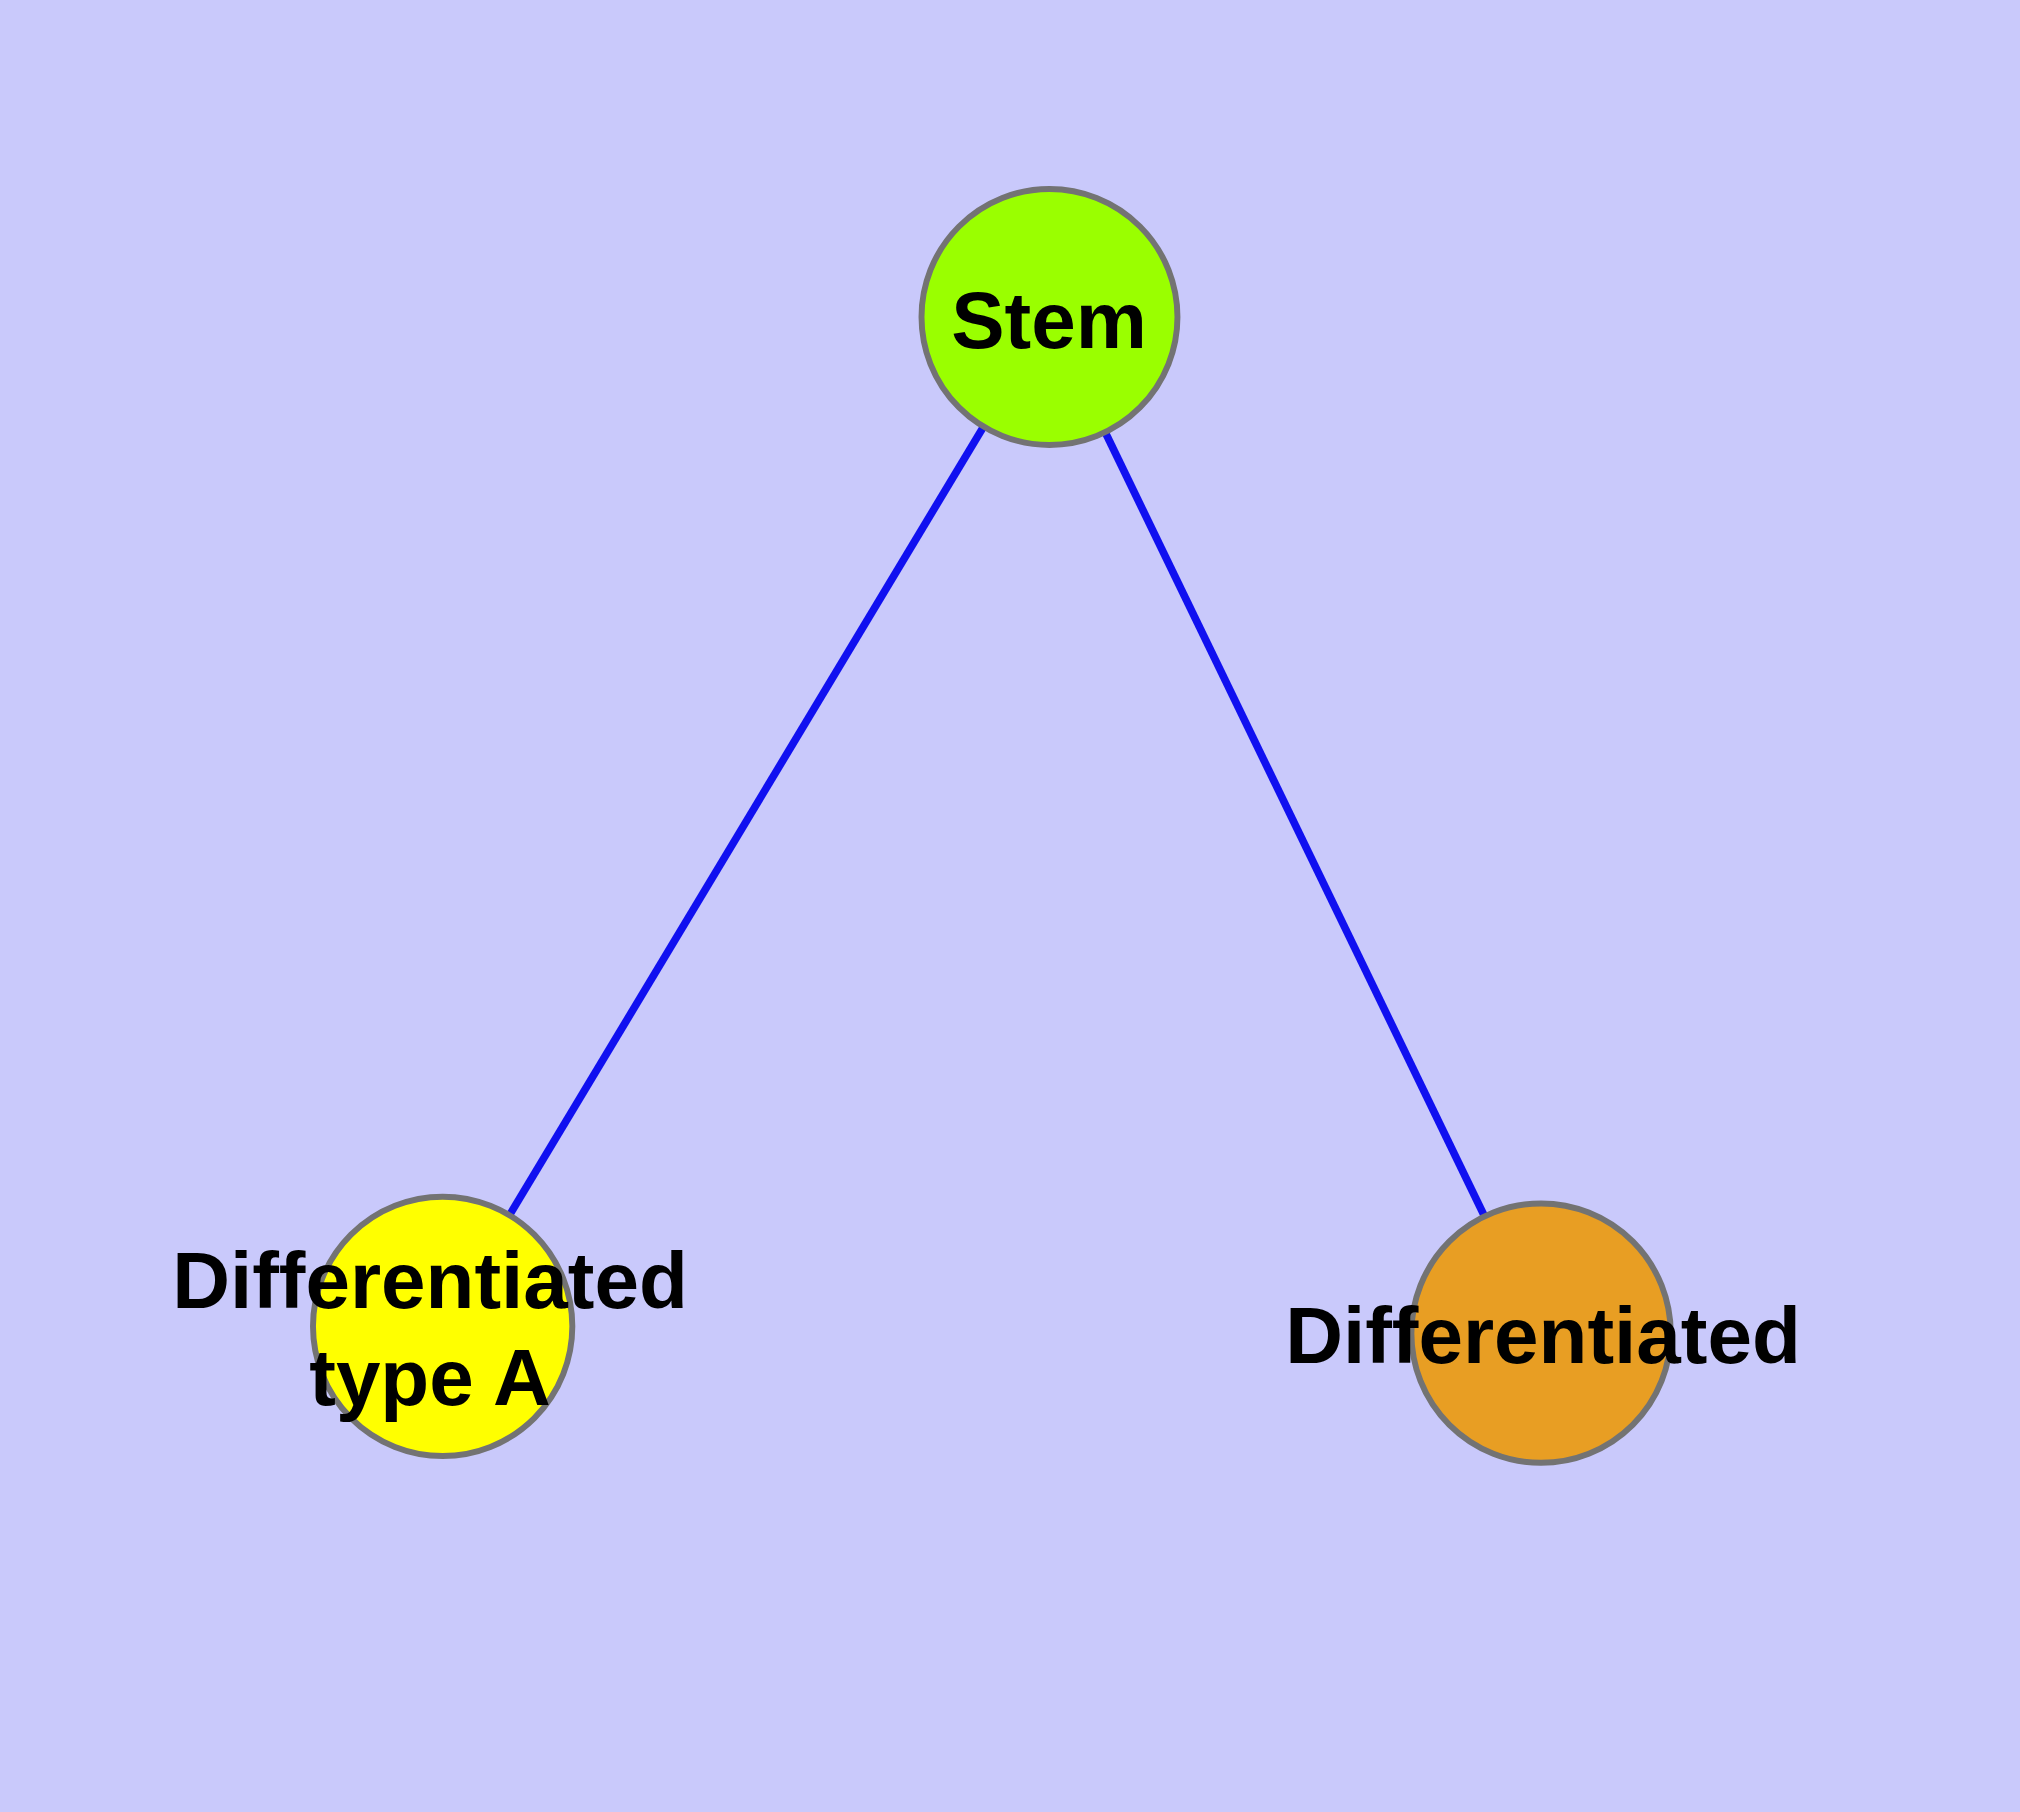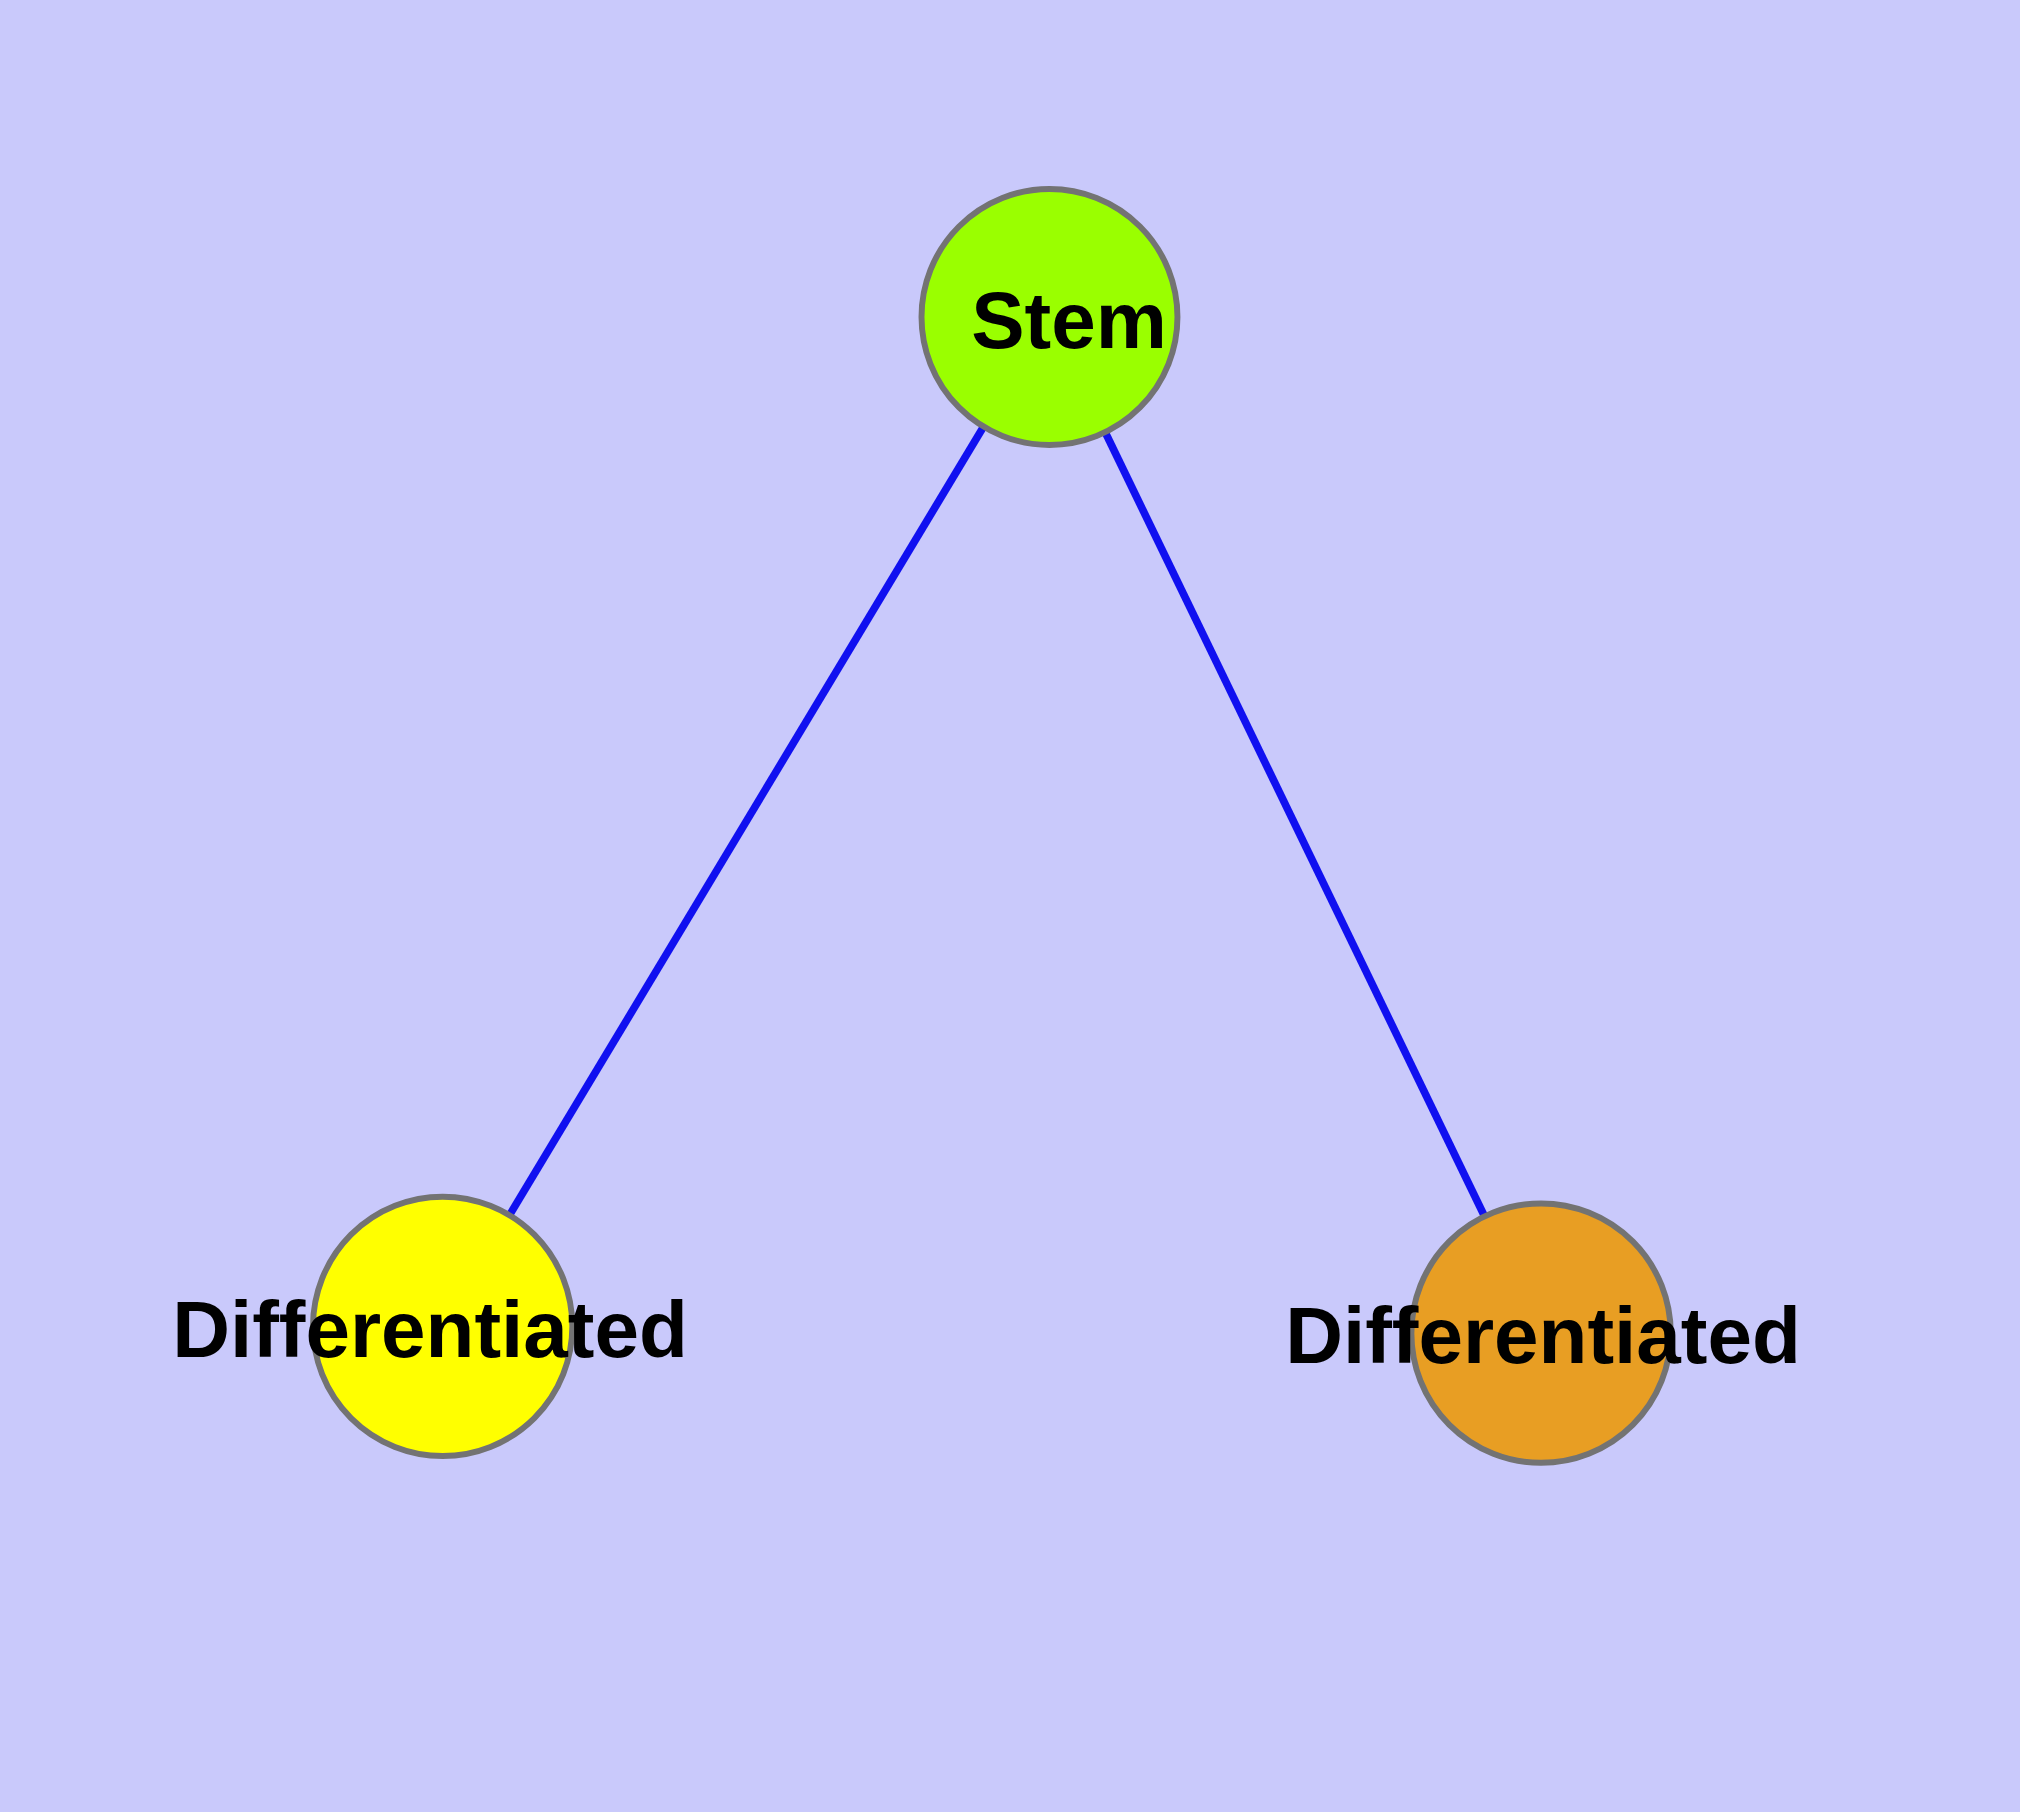--- a/index.html
+++ b/index.html
@@ -32,21 +32,21 @@
     position: absolute;
     transform: translate(-50%, -50%);
     font-family: "Liberation Sans", sans-serif;
     font-weight: 700;
     font-size: 80px;
     line-height: 97px;
     text-align: center;
     white-space: nowrap;
     user-select: none;
   }
-  .label-stem  { left: 1049px; top: 320px; margin-left: 20px; }
+  .label-stem  { left: 1049px; top: 320px; }
   .label-type-a { left: 430px;  top: 1329px; }
   .label-type-b { left: 1543px; top: 1335px; }
 </style>
 </head>
 <body>
 
 <div class="canvas" style="background-color: rgb(201, 201, 251);">
 
   <svg class="graph-svg" viewBox="0 0 2384 2138" xmlns="http://www.w3.org/2000/svg">
 
@@ -58,20 +58,21 @@
 
     <circle class="node" cx="522" cy="1565" r="153" fill="#FFFF00" stroke="#737373"></circle>
 
     <circle class="node" cx="1818" cy="1573" r="153" fill="#E89E23" stroke="#737373"></circle>
   </svg>
 
   <div class="node-label label-stem" style="color: rgb(0, 0, 0);">Stem</div>
 
   <div class="node-label label-type-a" style="color: rgb(0, 0, 0);">
     <div>Differentiated</div>
+    <div>type A</div>
   </div>
 
   <div class="node-label label-type-b" style="color: rgb(0, 0, 0);">
     <div>Differentiated</div>
   </div>
 
 </div>
 
 
 </body></html>

